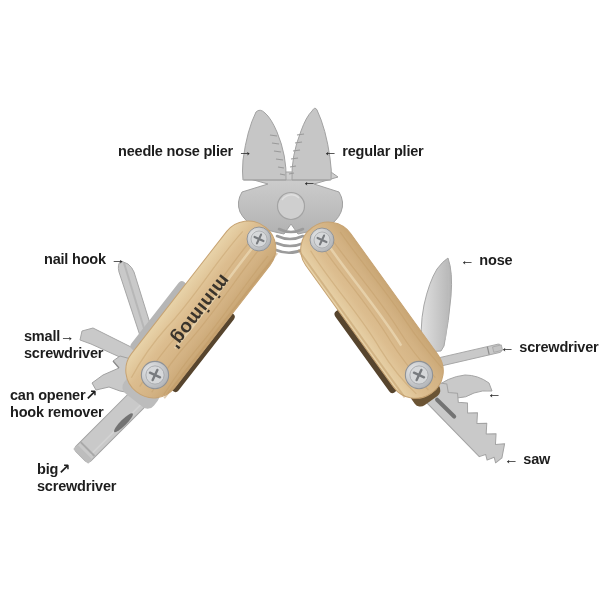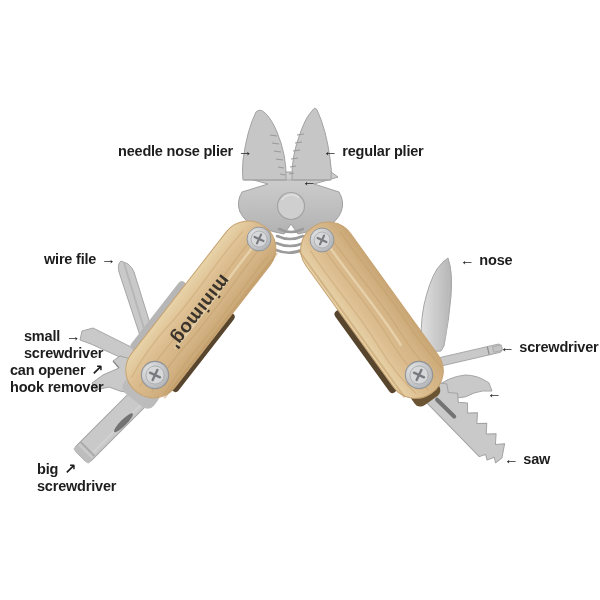--- a/index.html
+++ b/index.html
@@ -7,21 +7,21 @@
     position:relative;width:600px;height:600px;background:#ffffff;overflow:hidden;
     font-family:"Liberation Sans","DejaVu Sans",sans-serif;
   }
   .stage svg{position:absolute;left:0;top:0;}
   .lbl{
     position:absolute;display:flex;align-items:center;gap:5px;
     font-weight:700;font-size:14.5px;line-height:17px;letter-spacing:-0.2px;
     color:#1d1d1d;white-space:nowrap;
   }
   .lbl.col{display:block;}
-  .lbl .row{display:flex;align-items:flex-start;gap:6px;}
+  .lbl .row{display:flex;align-items:flex-start;}
   .ar{font-weight:700;}
 </style>
 </head>
 <body>
 
 <div class="stage">
 
   <svg width="600" height="600" viewBox="0 0 600 600">
     <defs>
       <linearGradient id="woodL" x1="0" y1="0" x2="1" y2="0">
@@ -159,40 +159,40 @@
   <div class="lbl" style="left:323px;top:143px">
     <span class="ar">←</span>
     <span>regular plier</span>
   </div>
 
   <div class="lbl" style="left:302px;top:173px">
     <span class="ar">←</span>
   </div>
 
   <div class="lbl" style="left:44px;top:251px">
-    <span>wire file</span>
+    <span>nail hook</span>
     <span class="ar">→</span>
   </div>
 
   <div class="lbl" style="left:460px;top:252px">
     <span class="ar">←</span>
     <span>nose</span>
   </div>
 
   <div class="lbl col" style="left:24px;top:328px">
     <div class="row">
       <span>small</span>
       <span class="ar">→</span>
     </div>
     <div class="row">
       <span>screwdriver</span>
     </div>
   </div>
 
-  <div class="lbl col" style="left:10px;top:362px">
+  <div class="lbl col" style="left:10px;top:387px">
     <div class="row">
       <span>can opener</span>
       <span class="ar">↗</span>
     </div>
     <div class="row">
       <span>hook remover</span>
     </div>
   </div>
 
   <div class="lbl col" style="left:37px;top:461px">

